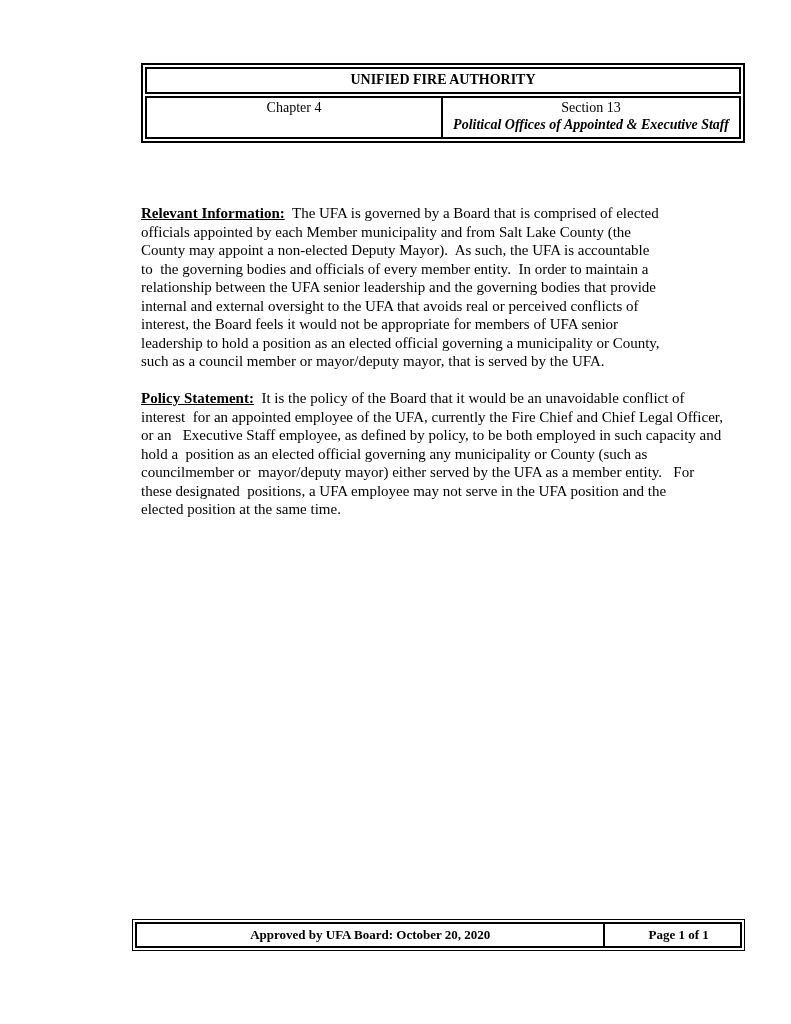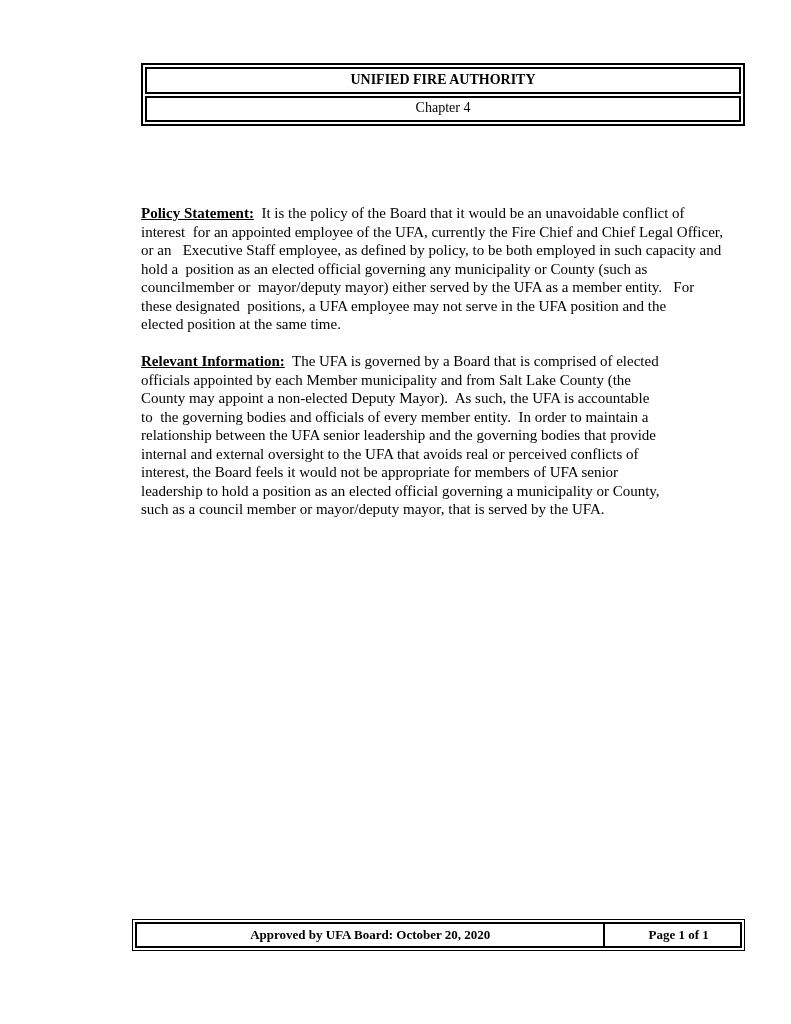--- a/index.html
+++ b/index.html
@@ -115,40 +115,44 @@
 <div class="page">
 
   <div class="header-box">
     <div class="title-cell">
       <div>UNIFIED FIRE AUTHORITY</div>
     </div>
     <div class="header-row">
       <div class="header-cell left">
         <div>Chapter 4</div>
       </div>
+      <div class="header-cell right">
+        <div>Section 13</div>
+        <div class="cell-sub">Political Offices of Appointed &amp; Executive Staff</div>
+      </div>
     </div>
   </div>
 
   <div class="body-text">
-    <p><span class="para-heading">Policy Statement:</span><span>  It is the policy of the Board that it would be an unavoidable conflict of
-interest  for an appointed employee of the UFA, currently the Fire Chief and Chief Legal Officer,
-or an   Executive Staff employee, as defined by policy, to be both employed in such capacity and
-hold a  position as an elected official governing any municipality or County (such as
-councilmember or  mayor/deputy mayor) either served by the UFA as a member entity.   For
-these designated  positions, a UFA employee may not serve in the UFA position and the
-elected position at the same time.</span></p>
     <p><span class="para-heading">Relevant Information:</span><span>  The UFA is governed by a Board that is comprised of elected
 officials appointed by each Member municipality and from Salt Lake County (the
 County may appoint a non-elected Deputy Mayor).  As such, the UFA is accountable
 to  the governing bodies and officials of every member entity.  In order to maintain a
 relationship between the UFA senior leadership and the governing bodies that provide
 internal and external oversight to the UFA that avoids real or perceived conflicts of
 interest, the Board feels it would not be appropriate for members of UFA senior
 leadership to hold a position as an elected official governing a municipality or County,
 such as a council member or mayor/deputy mayor, that is served by the UFA.</span></p>
+    <p><span class="para-heading">Policy Statement:</span><span>  It is the policy of the Board that it would be an unavoidable conflict of
+interest  for an appointed employee of the UFA, currently the Fire Chief and Chief Legal Officer,
+or an   Executive Staff employee, as defined by policy, to be both employed in such capacity and
+hold a  position as an elected official governing any municipality or County (such as
+councilmember or  mayor/deputy mayor) either served by the UFA as a member entity.   For
+these designated  positions, a UFA employee may not serve in the UFA position and the
+elected position at the same time.</span></p>
   </div>
 
   <div class="footer-box">
     <div class="footer-row">
       <div class="footer-cell approval">Approved by UFA Board: October 20, 2020</div>
       <div class="footer-cell pagenum">Page 1 of 1</div>
     </div>
   </div>
 
 </div>

